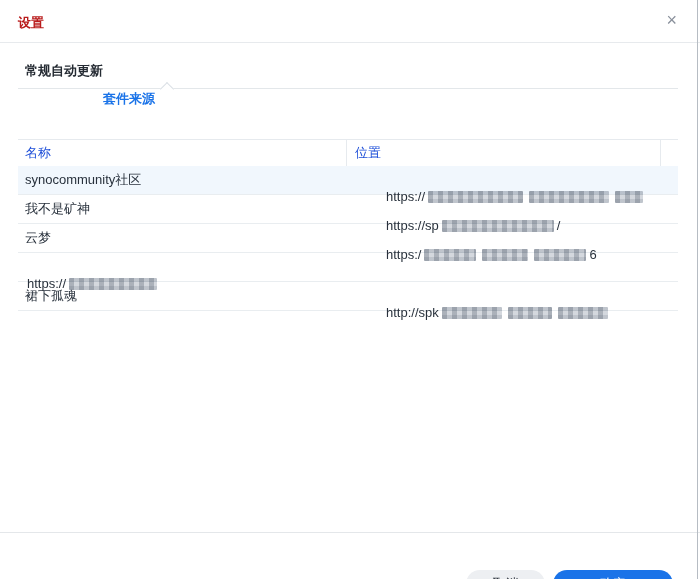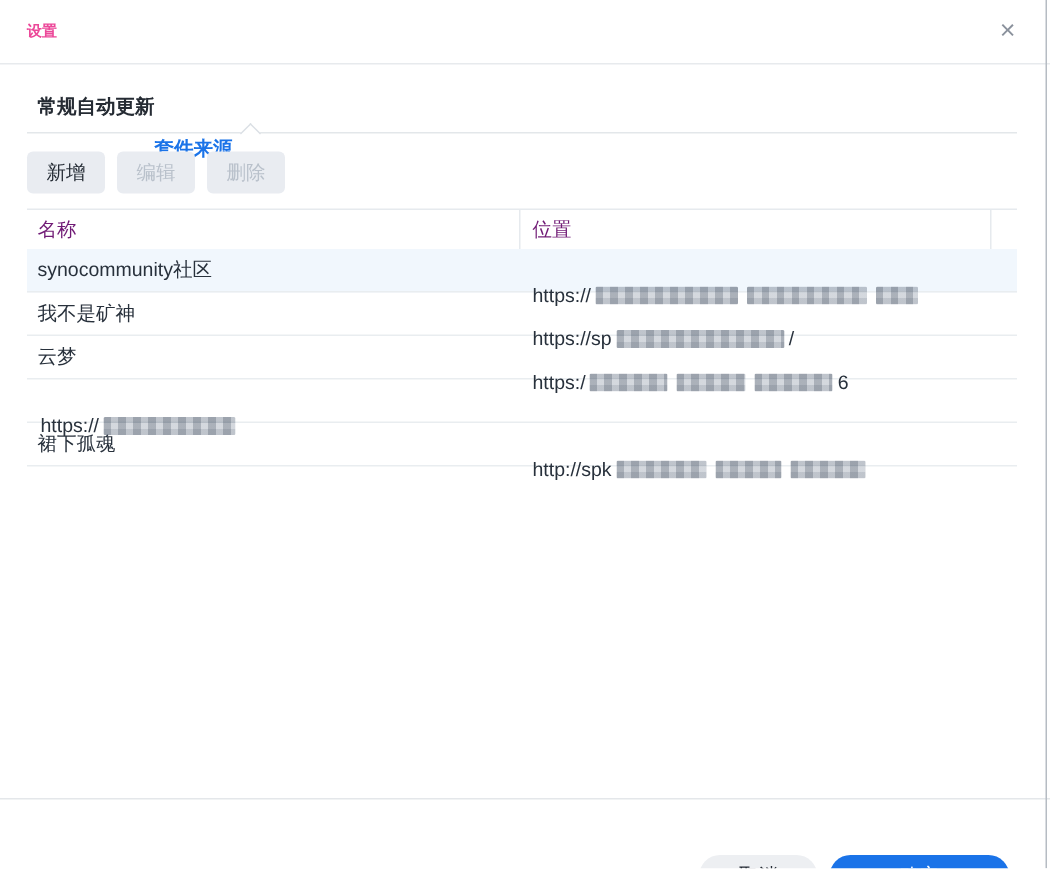--- a/index.html
+++ b/index.html
@@ -2,45 +2,45 @@
 <html><head>
 <meta charset="utf-8">
 <style>
   html,body{margin:0;padding:0;background:#fff;}
   .dialog{
     position:relative;width:700px;height:579px;background:#ffffff;
     font-family:"Liberation Sans","DejaVu Sans",sans-serif;
     font-size:13px;color:#28313c;overflow:hidden;
   }
   
-  .title{position:absolute;left:18px;top:14px;font-size:10px;font-weight:600;color:#ec4899;}
+  .title{position:absolute;left:18px;top:14px;font-size:13px;font-weight:600;color:#b91c1c;}
   .close{position:absolute;right:23px;top:11px;font-size:18px;line-height:18px;color:#8a919c;cursor:pointer;font-weight:400;}
   .divider-top{position:absolute;left:0;top:42px;width:700px;height:1px;background:#e7eaed;}
   
   .tabs{position:absolute;left:25px;top:62px;display:flex;font-weight:700;color:#252b33;}
   .tab{cursor:pointer;line-height:18px;}
   .tab.active{color:#1a73e8;margin-top:28px;}
   .tab-divider{position:absolute;left:18px;top:88px;width:660px;height:1px;background:#e3e7ea;}
   .notch{position:absolute;left:162px;top:84px;width:9px;height:9px;background:#ffffff;
     border-left:1px solid #dbe0e5;border-top:1px solid #dbe0e5;transform:rotate(45deg);z-index:2;}
   
   .toolbar{position:absolute;left:18px;top:101px;display:flex;gap:8px;}
   .tbtn{min-width:52px;height:28px;border:none;border-radius:4px;background:#e9ecf1;
     color:#242b34;font-family:inherit;font-size:13px;cursor:pointer;padding:0 12px;}
   .tbtn.disabled{color:#b9c1cb;cursor:default;}
   
   .thead{position:absolute;left:18px;top:139px;width:660px;height:26px;
-    border-top:1px solid #e6eaee;border-bottom:1px solid #e6eaee;color:#701a75;
+    border-top:1px solid #e6eaee;border-bottom:1px solid #e6eaee;color:#1d4ed8;
     display:flex;align-items:center;box-sizing:content-box;}
   .th-name{position:absolute;left:7px;}
   .th-loc{position:absolute;left:337px;}
   .col-sep1{position:absolute;left:328px;top:0;width:1px;height:26px;background:#e6eaee;}
   .col-sep2{position:absolute;left:642px;top:0;width:1px;height:26px;background:#e6eaee;}
   .tbody{position:absolute;left:18px;top:166px;width:660px;}
-  .row{height:28px;border-bottom:1px solid #e9edf0;display:flex;align-items:center;cursor:pointer;}
+  .row{height:28px;border-bottom:1px solid #e9edf0;display:flex;align-items:center;cursor:pointer;gap:31px;}
   .row.selected{background:#f1f7fd;}
   .cell-name{width:321px;padding-left:7px;overflow:hidden;white-space:nowrap;}
   .cell-url{flex:1;padding-left:9px;overflow:hidden;white-space:nowrap;margin-top:32px;}
   .redact-chunk{display:inline-block;height:12px;vertical-align:-2px;margin:0 3px;border-radius:1px;
     background:
       repeating-linear-gradient(90deg, rgba(93,104,120,.45) 0 5px, rgba(148,158,172,.28) 5px 10px),
       repeating-linear-gradient(0deg, rgba(120,130,144,.35) 0 4px, rgba(170,178,190,.22) 4px 8px);
     filter:blur(.4px);}
   
   .footer-divider{position:absolute;left:0;top:532px;width:700px;height:1px;background:#e4e7ea;}
@@ -60,25 +60,20 @@
   <div class="divider-top"></div>
 
   <div class="tabs">
     <span class="tab">常规</span>
     <span class="tab">自动更新</span>
     <span class="tab active">套件来源</span>
   </div>
   <div class="tab-divider"></div>
   <div class="notch"></div>
 
-  <div class="toolbar">
-    <button class="tbtn">新增</button>
-    <button class="tbtn disabled">编辑</button>
-    <button class="tbtn disabled">删除</button>
-  </div>
 
   <div class="thead">
     <span class="th-name">名称</span>
     <span class="th-loc">位置</span>
     <span class="col-sep1"></span>
     <span class="col-sep2"></span>
   </div>
 
   <div class="tbody">
     <div class="row selected">

